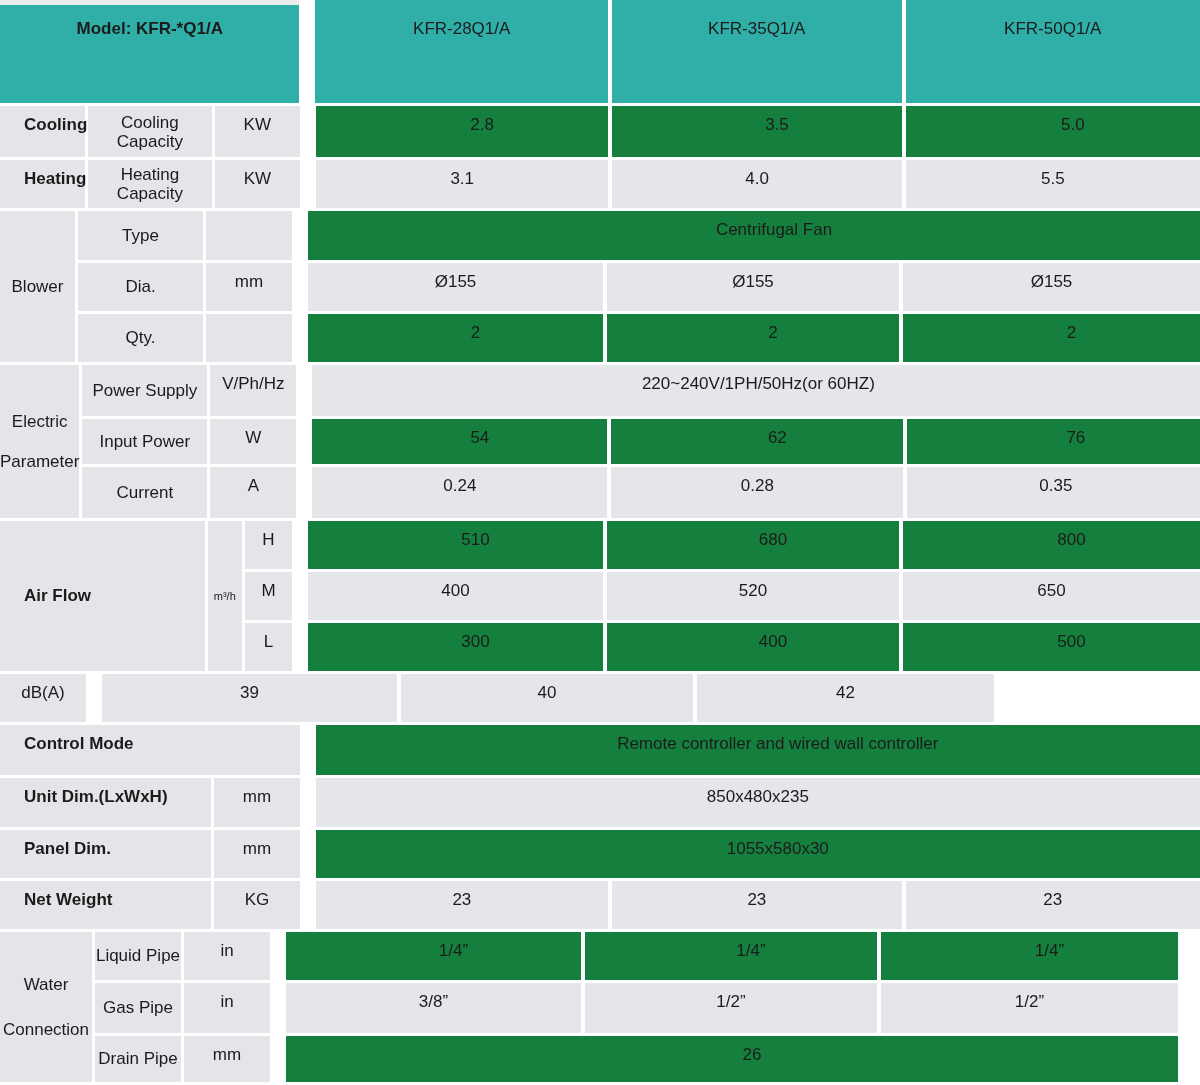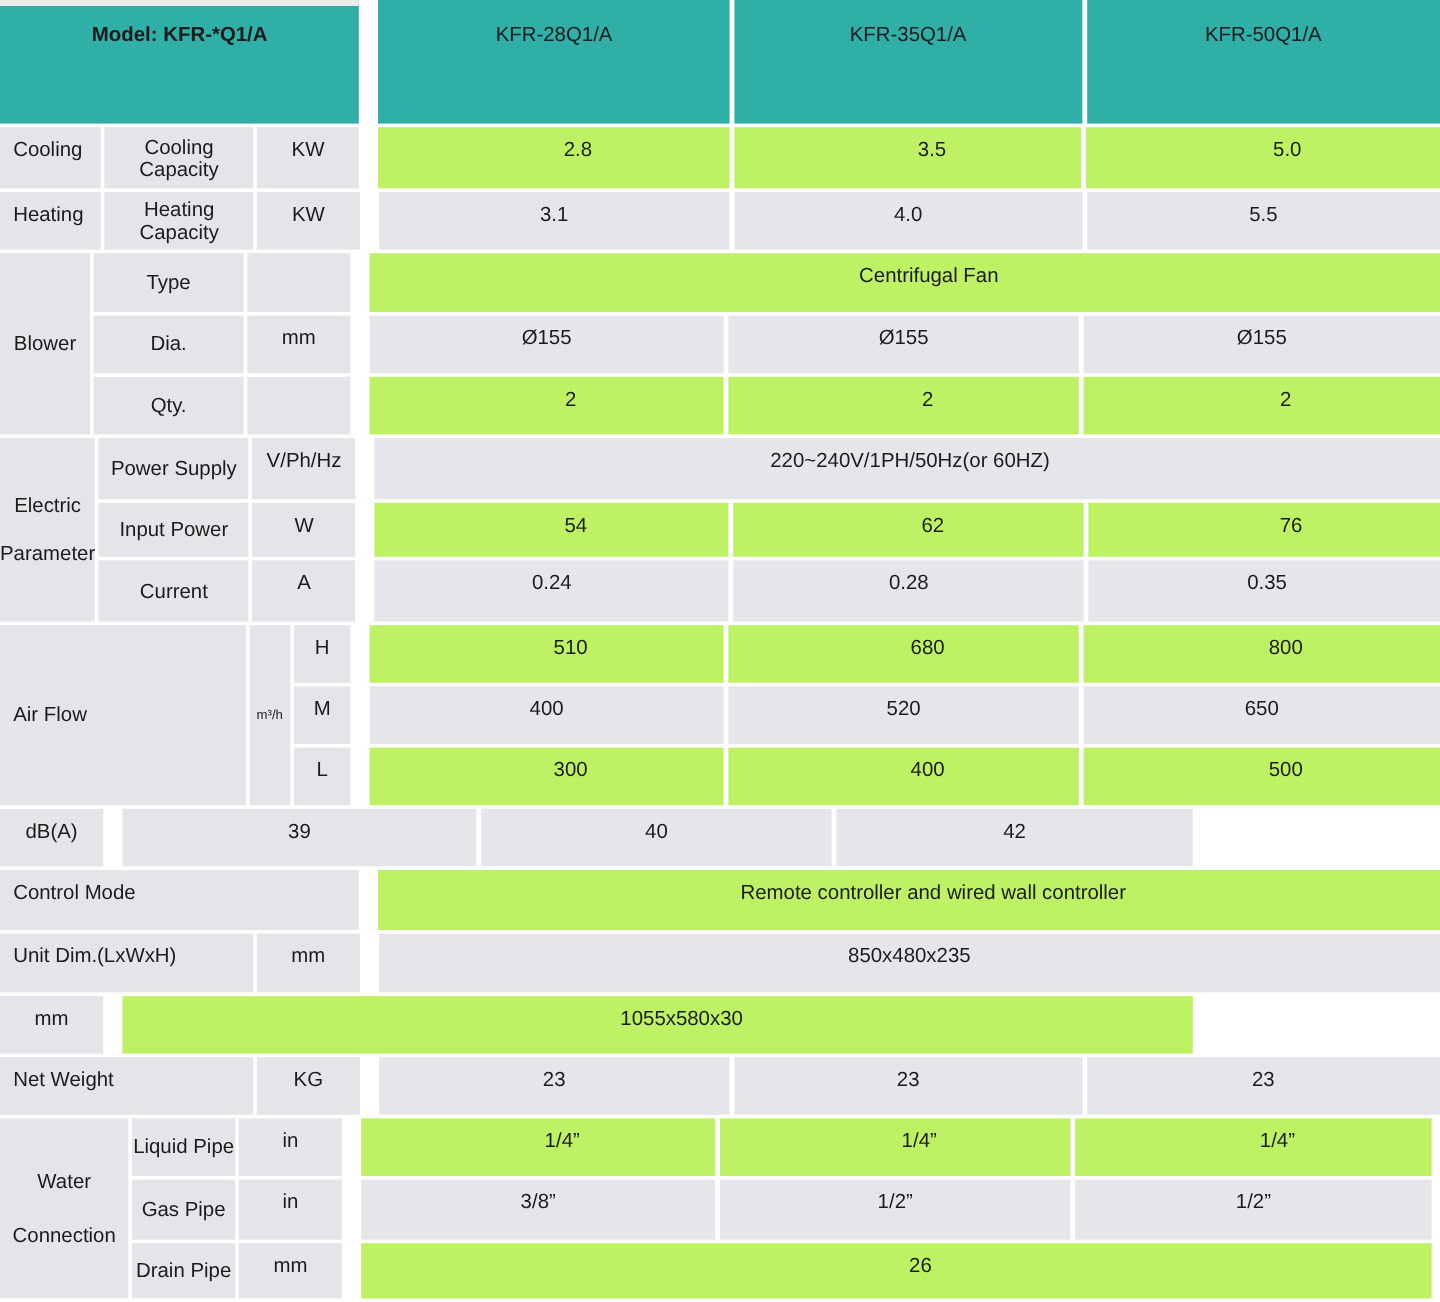--- a/index.html
+++ b/index.html
@@ -20,43 +20,43 @@
 
   .cell {
     display: flex;
     justify-content: center;
     align-items: flex-start;
     padding-top: 9px;
     line-height: 20px;
     overflow: visible;
   }
   .lab  { background: #e4e5e9; }
-  .vl   { background: #bef264; padding-left: 40px; }
+  .vl   { background: #15803d; padding-left: 40px; }
   .vg   { background: #e5e6ea; }
   .teal { background: #2fafa8; }
 
   .mid    { align-items: center; padding-top: 0; }
-  .left   { justify-content: flex-start; padding-left: 11px; }
+  .left   { justify-content: flex-start; padding-left: 24px; font-weight: bold; }
   .bold   { font-weight: bold; }
 
   
   .hcell { padding-top: 19px; }
   .hstrip { border-top: 5px solid #eaeceb; padding-top: 14px; }
 
   
   .wA   { width: 85px; }
   .wB   { width: 125px; }
   .wC   { width: 86px; }
   .wD   { width: 295px; }
   .wE   { width: 292px; }
   .wF   { width: 297px; }
   .wAB  { width: 213px; }
   .wABC { width: 302px; }
   .wDEF { width: 892px; }
-  .wAw  { width: 107px; }
+  .wAw  { width: 92px; }
   .wBw  { width: 86px; }
   .wM3  { width: 36px; font-size: 11px; }
   .wHML { width: 47px; }
 
   
   .mr3 { margin-right: 3px; }
   .mr4 { margin-right: 4px; }
   .mr6 { margin-right: 16px; }
 
   
@@ -192,20 +192,21 @@
     <div class="cell vl wDEF h50">Remote controller and wired wall controller</div>
   </div>
 
   <div class="row">
     <div class="cell lab wAB h49 left mr3">Unit Dim.(LxWxH)</div>
     <div class="cell lab wC h49 mr6">mm</div>
     <div class="cell vg wDEF h49">850x480x235</div>
   </div>
 
   <div class="row">
+    <div class="cell lab wAB h48 left mr3">Panel Dim.</div>
     <div class="cell lab wC h48 mr6">mm</div>
     <div class="cell vl wDEF h48">1055x580x30</div>
   </div>
 
   <div class="row">
     <div class="cell lab wAB h48 left mr3">Net Weight</div>
     <div class="cell lab wC h48 mr6">KG</div>
     <div class="cell vg wD h48 mr4">23</div>
     <div class="cell vg wE h48 mr4">23</div>
     <div class="cell vg wF h48">23</div>

